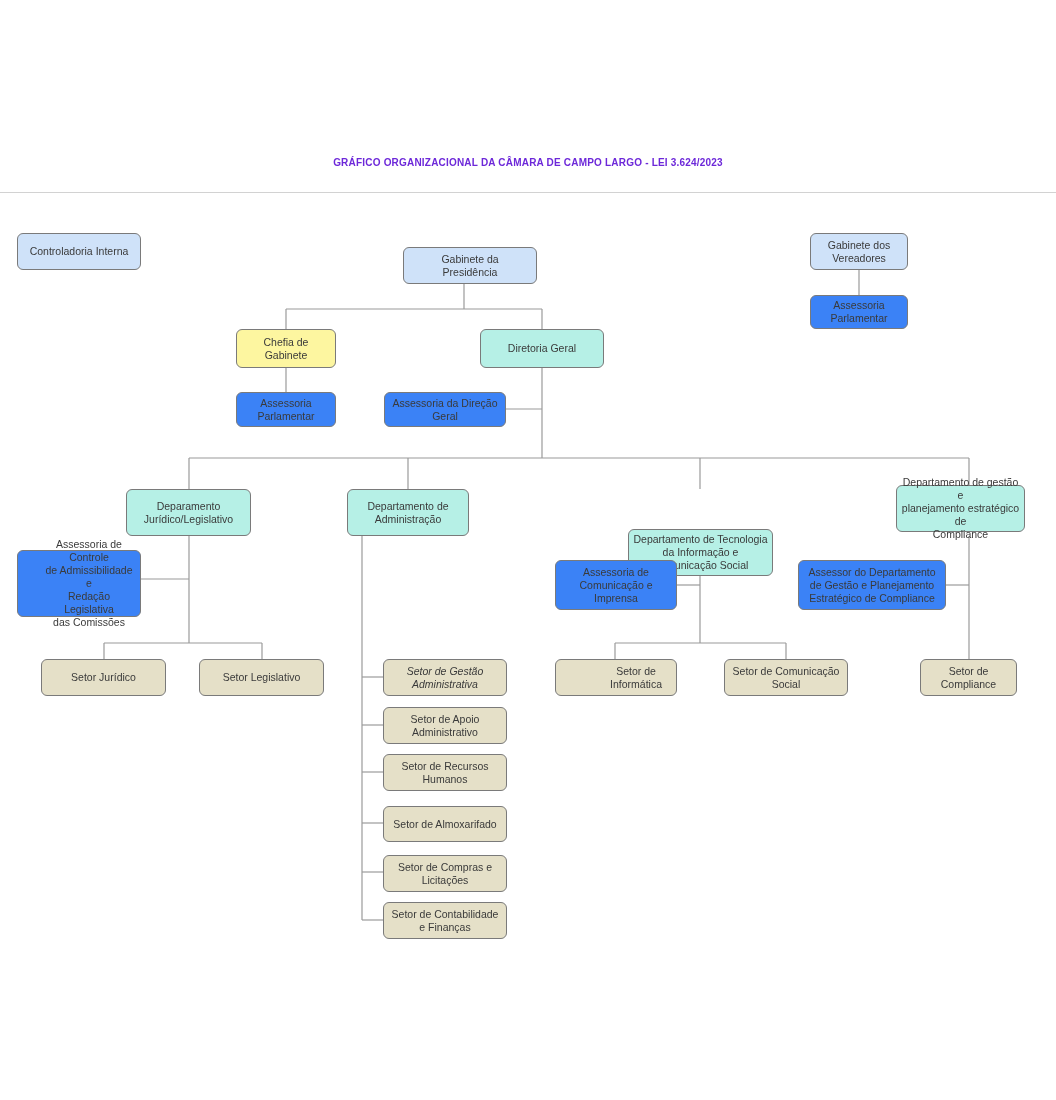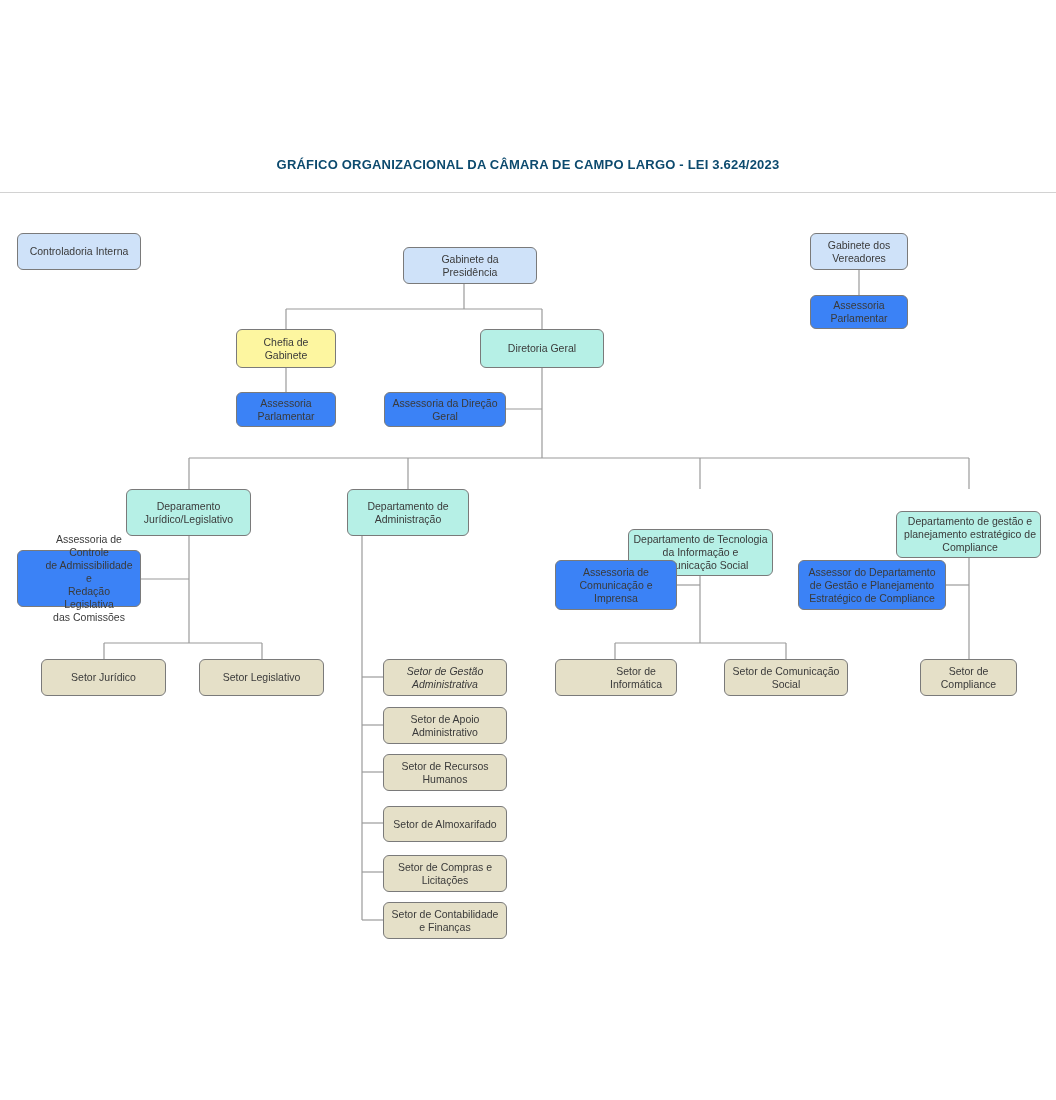--- a/index.html
+++ b/index.html
@@ -9,22 +9,22 @@
     background:#ffffff;
     font-family:"Liberation Sans", sans-serif;
     color:#333333;
     overflow:hidden;
   }
   #canvas{position:relative;width:1056px;height:1100px;}
 
   #title{
     position:absolute;left:0;top:157px;width:1056px;
     text-align:center;
-    font-size:13px;font-weight:bold;letter-spacing:.2px;
-    color:#0c4a6e;
+    font-size:10px;font-weight:bold;letter-spacing:.2px;
+    color:#6d28d9;
   }
   #title-rule{
     position:absolute;left:0;top:192px;width:1056px;height:1px;
     background:#d2d2d2;
   }
 
   
   #lines{position:absolute;left:0;top:0;width:1056px;height:1100px;}
 
   .node{
@@ -148,27 +148,27 @@
     <span>Departamento de
 Administração</span>
   </div>
 
   <div class="node c-teal" style="left:628px;top:489px;width:145px;height:47px;margin-top:40px;">
     <span>Departamento de Tecnologia
 da Informação e
 Comunicação Social</span>
   </div>
 
-  <div class="node c-teal" style="left:896px;top:511px;width:145px;height:47px;justify-content:flex-end;">
+  <div class="node c-teal" style="left:896px;top:485px;width:129px;height:47px;justify-content:flex-end;">
     <span>Departamento de gestão e
 planejamento estratégico de
 Compliance</span>
   </div>
 
-  <div class="node c-pink" style="left:17px;top:550px;width:124px;height:57px;padding-left:24px;">
+  <div class="node c-pink" style="left:17px;top:550px;width:124px;height:67px;padding-left:24px;">
     <span>Assessoria de Controle
 de Admissibilidade e
 Redação Legislativa
 das Comissões</span>
   </div>
 
   <div class="node c-pink" style="left:555px;top:560px;width:122px;height:50px;">
     <span>Assessoria de
 Comunicação e
 Imprensa</span>

